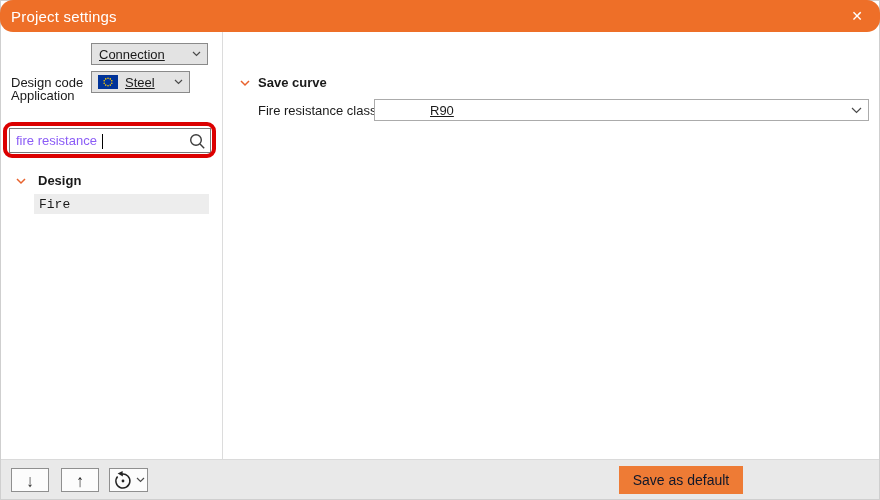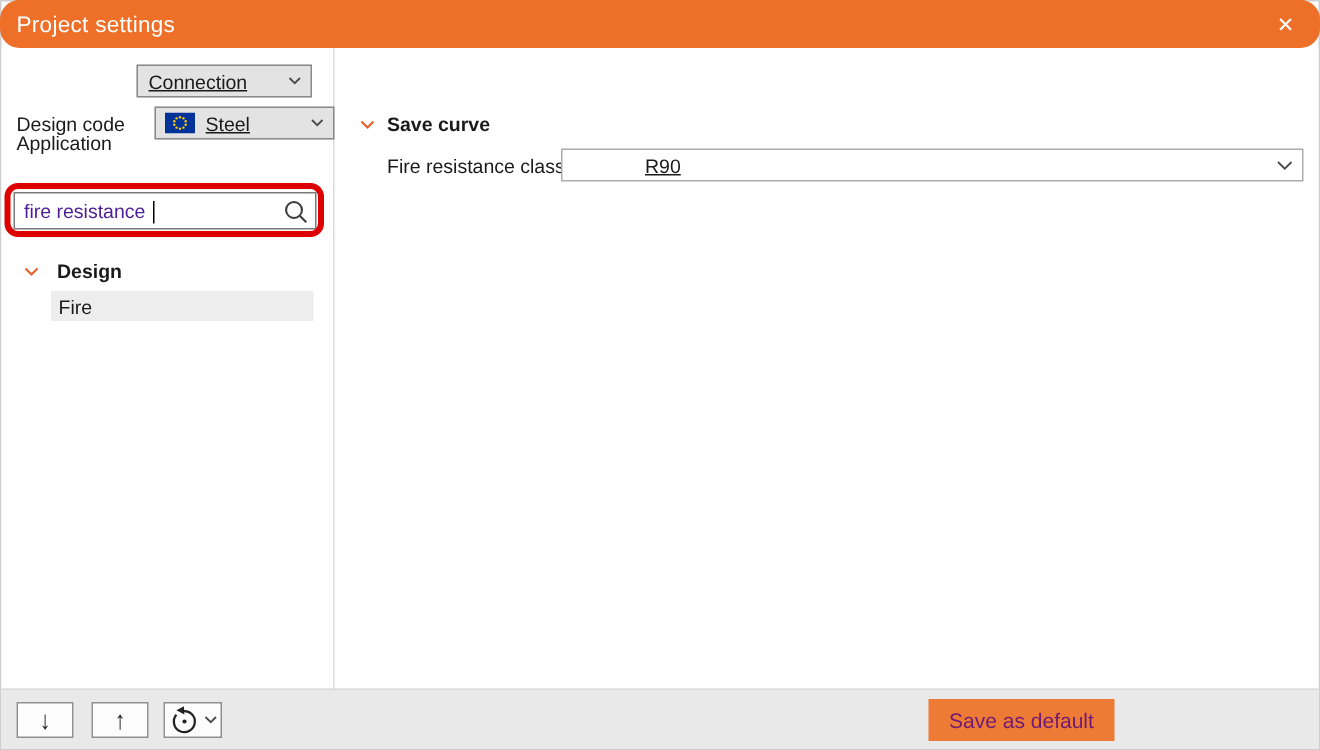--- a/index.html
+++ b/index.html
@@ -47,32 +47,32 @@
   .search-annotation {
     position: absolute; left: 2px; top: 90px; width: 213px; height: 36px;
     border: 4px solid #dc0000; border-radius: 9px; pointer-events: none; z-index: 5;
   }
   .search-box {
     position: absolute; left: 8px; top: 96px; width: 202px; height: 25px;
     background: #fff; border: 1px solid #7a7a7a; display: flex; align-items: center;
   }
   .search-box input {
     border: none; outline: none; background: transparent; font: 13px "Liberation Sans", sans-serif;
-    padding-left: 6px; width: 168px; color: #4c1d95;
+    padding-left: 6px; width: 168px; color: #8b5cf6;
   }
   .search-caret { position: absolute; left: 92px; top: 5px; width: 1px; height: 15px; background: #000; }
   .search-icon-wrap { position: absolute; right: 3px; top: 3px; display: flex; }
 
   
   .tree-group-header { position: absolute; left: 0; top: 140px; width: 250px; height: 20px; cursor: pointer; }
   .tree-group-chevron { position: absolute; left: 15px; top: 6px; display: flex; }
   .tree-group-label { position: absolute; left: 37px; top: 1px; font-size: 13px; font-weight: bold; }
   .tree-item {
     position: absolute; left: 33px; top: 162px; width: 175px; height: 20px;
-    background: #ededed; display: flex; align-items: center; font-size: 13px; cursor: pointer;
+    background: #ededed; display: flex; align-items: center; font-size: 13px; cursor: pointer; font-family: Liberation Mono, monospace;
   }
   .tree-item span { padding-left: 5px; }
 
   
   .section-header { position: absolute; left: 0; top: 42px; height: 20px; width: 100%; cursor: pointer; }
   .section-chevron { position: absolute; left: 16px; top: 6px; display: flex; }
   .section-title { position: absolute; left: 34px; top: 1px; font-size: 13px; font-weight: bold; }
 
   .field-label { position: absolute; left: 34px; top: 71px; font-size: 13px; }
   .field-combo { left: 150px; top: 67px; width: 495px; height: 22px; padding-left: 48px; }
@@ -85,21 +85,21 @@
   .tool-btn {
     position: absolute; top: 8px; height: 24px; background: #fcfcfc; border: 1px solid #8f8f8f;
     display: flex; align-items: center; justify-content: center; font-size: 15px; cursor: pointer;
   }
   .tool-btn .arrow-glyph { font-size: 15px; line-height: 1; transform: scaleY(1.15); }
   .btn-down { left: 10px; width: 38px; }
   .btn-up { left: 60px; width: 38px; }
   .btn-undo { left: 108px; width: 39px; gap: 3px; }
 
   .action-btn {
-    position: absolute; top: 6px; height: 28px; border: none; color: #701a75;
+    position: absolute; top: 6px; height: 28px; border: none; color: #0f172a;
     font: 14px "Liberation Sans", sans-serif; cursor: pointer;
   }
   .btn-save { left: 618px; width: 124px; background: #ee7b35; }
   .btn-cancel { left: 750px; width: 116px; background: #b2b2b2; }
 </style>
 </head>
 <body>
 
 <div class="window">
 
@@ -114,21 +114,21 @@
     <div class="combo" style="left:90px; top:11px; width:117px;">
       <span class="combo-text">Connection</span>
       <span class="combo-chevron">
         <svg width="9" height="6" viewBox="0 0 9 6">
             <polyline points="1,1 4.5,4.5 8,1" fill="none" stroke="#4a4a4a" stroke-width="1.2"></polyline>
           </svg>
       </span>
     </div>
 
     <span class="form-label" style="left:10px; top:43px;">Design code</span>
-    <div class="combo" style="left:102px; top:39px; width:120px;">
+    <div class="combo" style="left:90px; top:39px; width:99px;">
       <span class="flag">
         <svg width="20" height="14" viewBox="0 0 20 14">
           <rect width="20" height="14" fill="#039"></rect>
           <g fill="#fc0">
             <circle cx="10" cy="3.2" r="0.8"></circle>
               <circle cx="12.3" cy="3.9" r="0.8"></circle>
               <circle cx="13.8" cy="5.8" r="0.8"></circle>
             <circle cx="13.8" cy="8.2" r="0.8"></circle>
               <circle cx="12.3" cy="10.1" r="0.8"></circle>
               <circle cx="10" cy="10.8" r="0.8"></circle>

